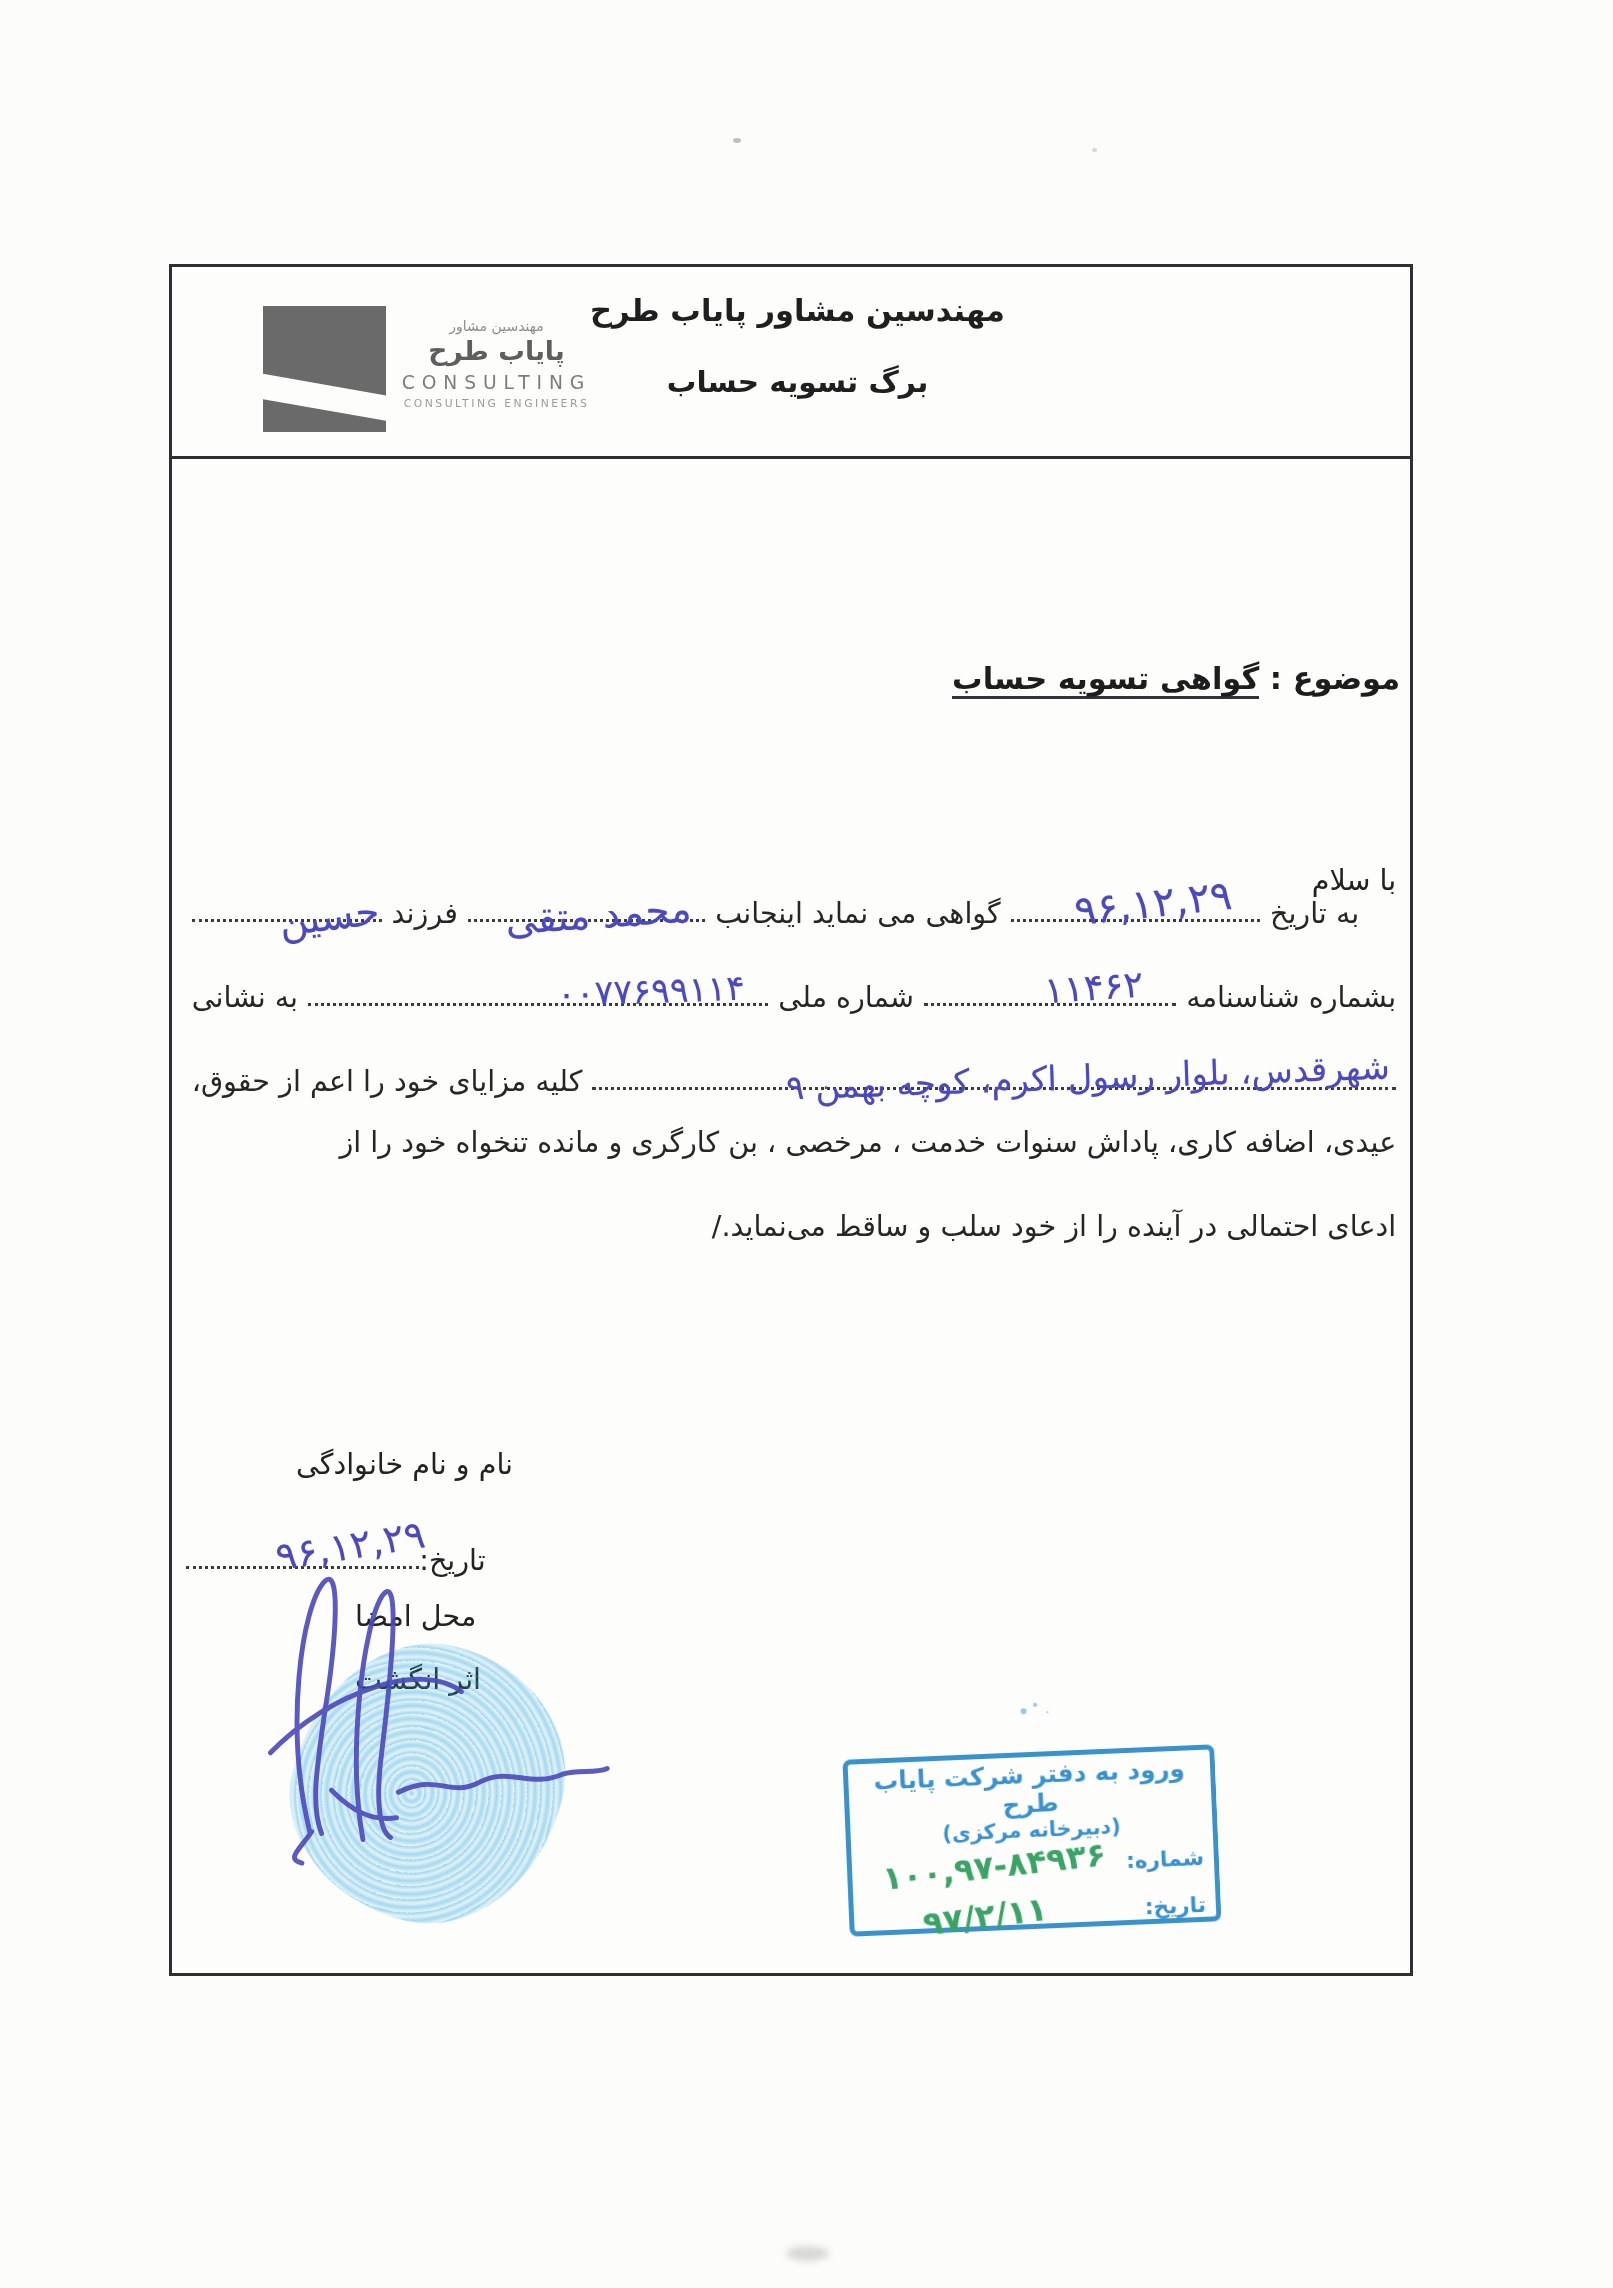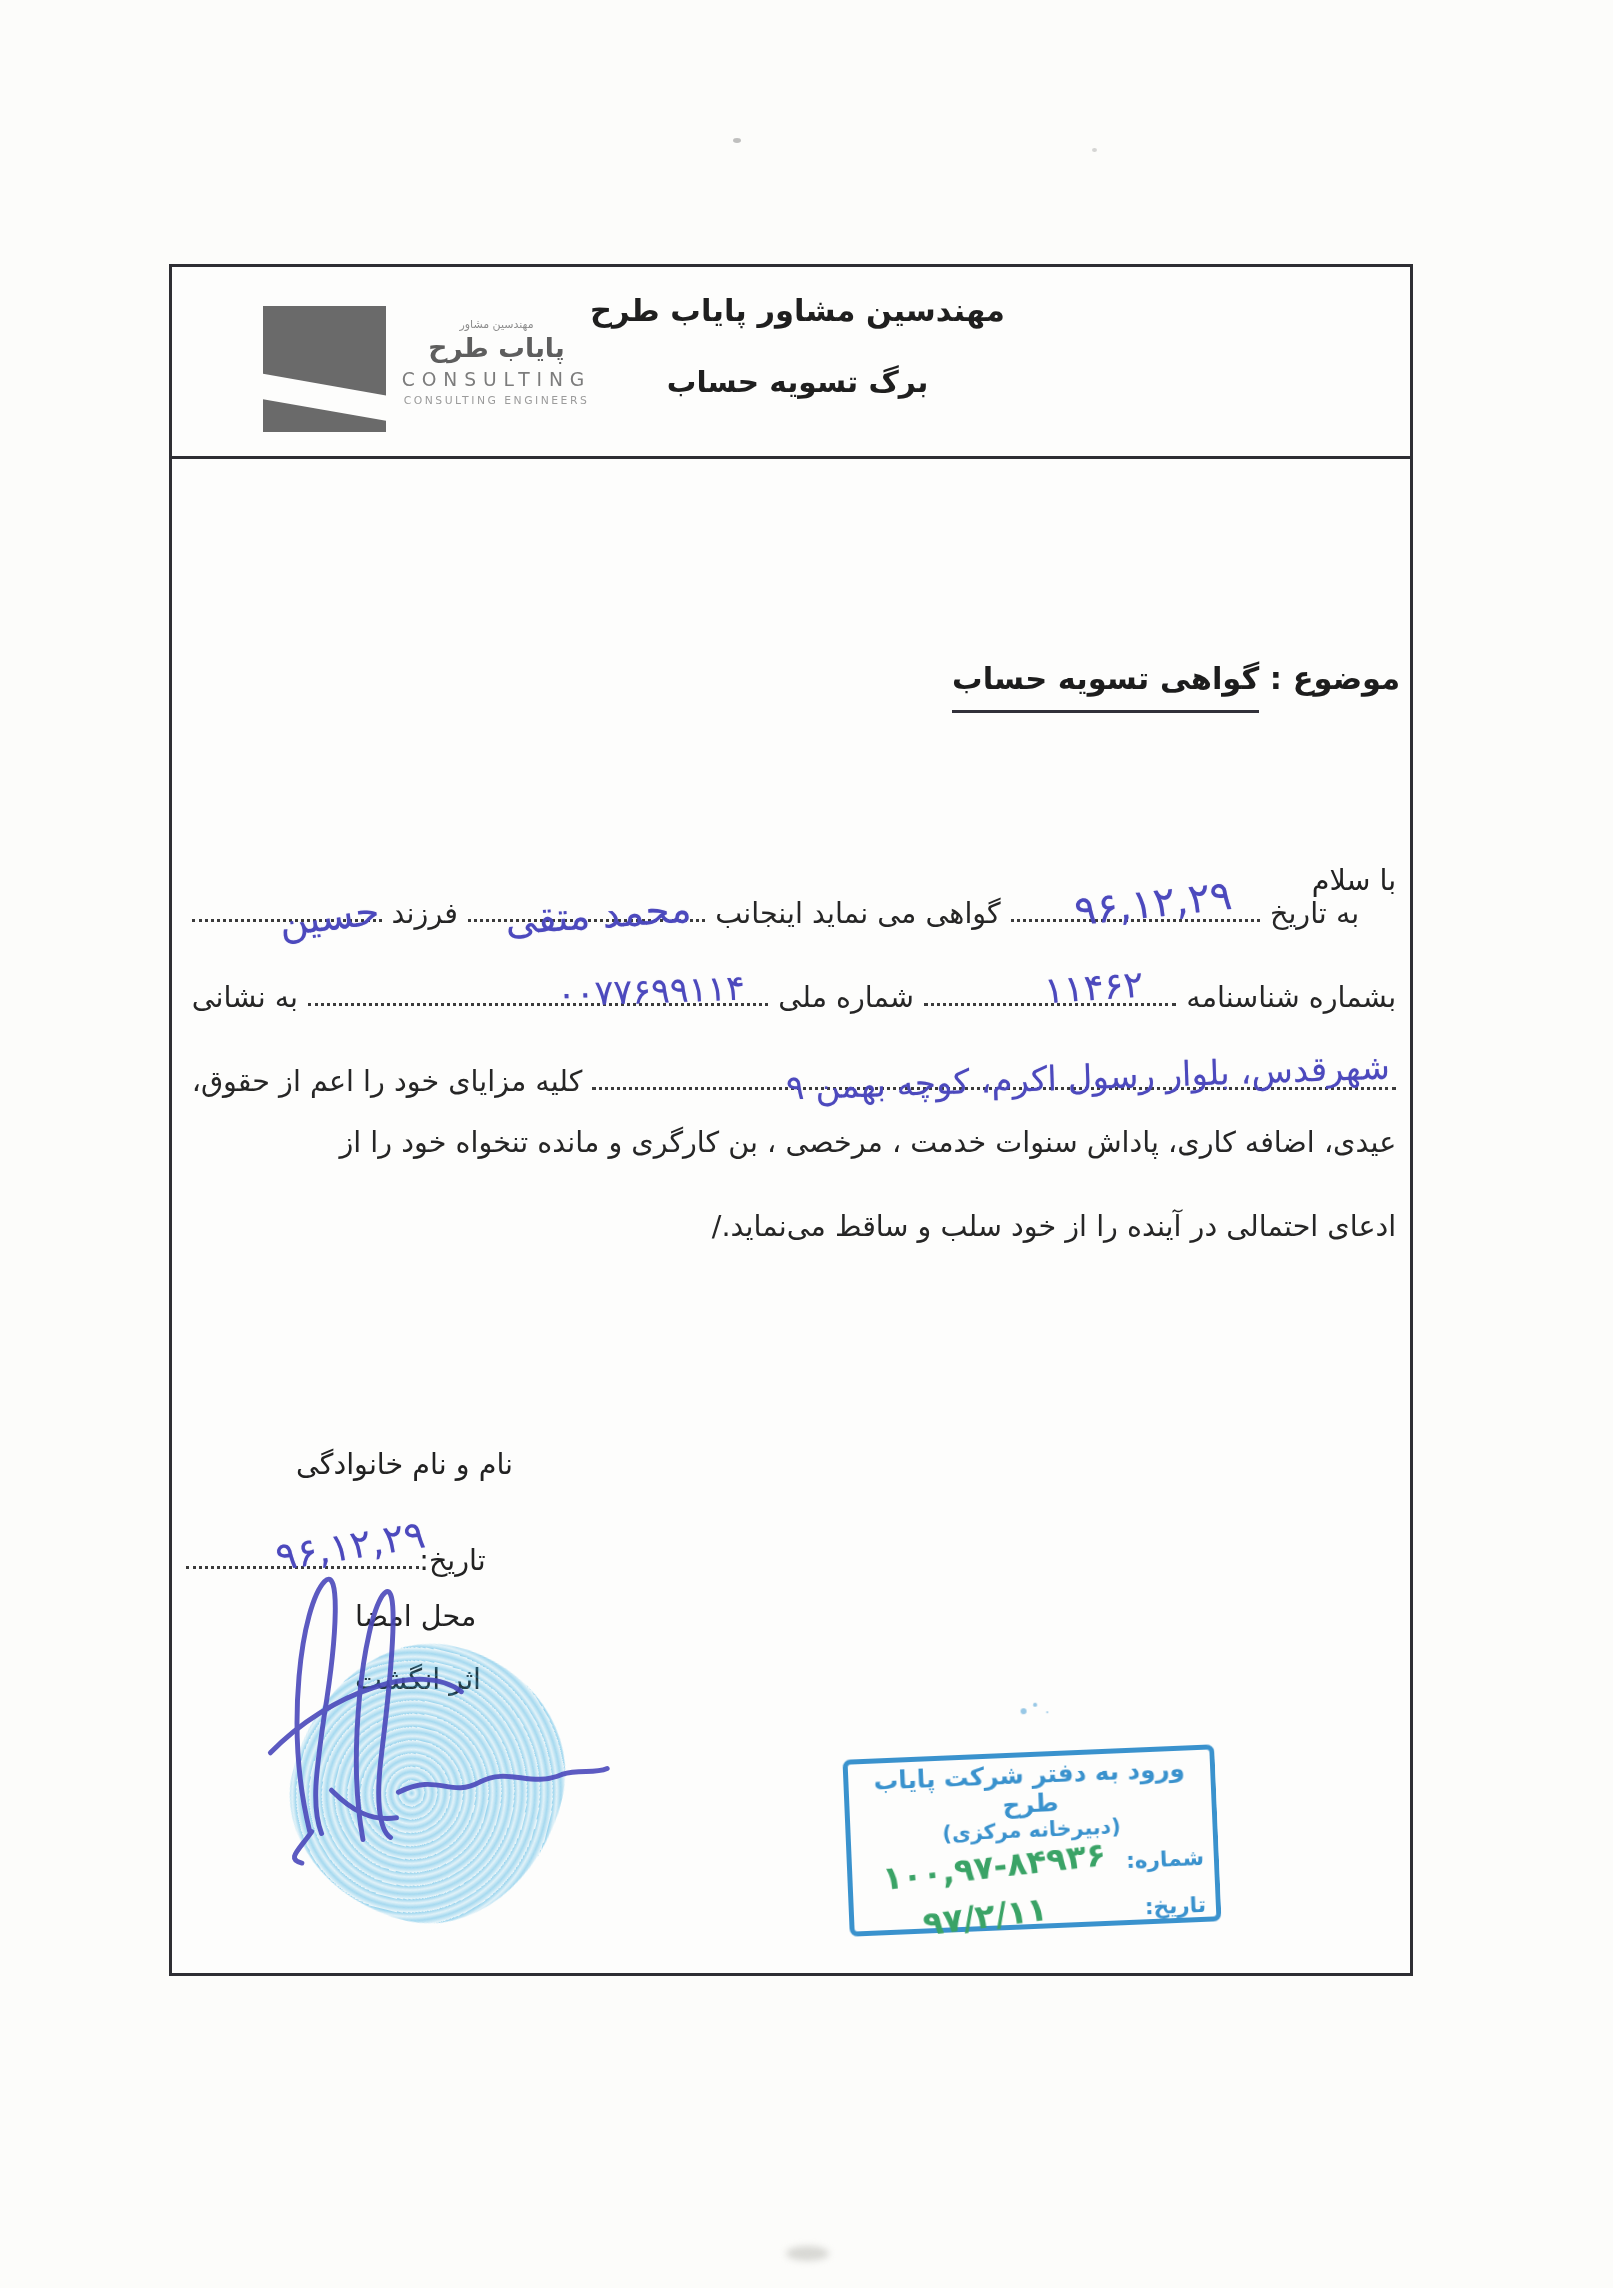--- a/index.html
+++ b/index.html
@@ -29,38 +29,38 @@
     background:#6a6a6a; overflow:hidden;
   }
   .logo-stripe {
     position:absolute; left:-13.8px; top:79px; width:153px; height:24.6px;
     background:#fdfdfc; transform:rotate(10deg);
   }
   .brand {
     position:absolute; left:217px; top:51px; width:215px;
     text-align:center; direction:rtl;
   }
-  .brand-fa-small { font-size:11px; color:#8d8d8d; letter-spacing:1px; }
+  .brand-fa-small { font-size:14px; color:#8d8d8d; letter-spacing:1px; }
   .brand-fa { font-size:26.6px; font-weight:bold; color:#5e5e5e; line-height:33px; }
   .brand-en { direction:ltr; font-size:18.7px; letter-spacing:6.9px; color:#7c7c7c; margin-top:4.9px; }
   .brand-en-sub { direction:ltr; font-size:10.8px; letter-spacing:2.5px; color:#9b9b9b; margin-top:3.9px; }
 
   .header-titles {
     position:absolute; left:325px; top:25.6px; width:601px;
     text-align:center; direction:rtl; color:#1f1f1f;
   }
   .ht1 { font-size:30.5px; font-weight:bold; }
   .ht2 { font-size:29.6px; font-weight:bold; margin-top:37px; }
 
   
   .subject {
     position:absolute; top:394px; right:9.9px;
     direction:rtl; font-size:30.5px; font-weight:bold; color:#1d1d1d;
   }
-  .subject-value { border-bottom:3px solid #32313a; padding-bottom:14px; }
+  .subject-value { border-bottom:3px solid #32313a; padding-bottom:0; }
   .salutation {
     position:absolute; top:556px; right:13.8px;
     direction:rtl; font-size:28.6px; color:#222;margin-top:40px;
   }
 
   
   .body-text {
     position:absolute; top:581px; left:19.7px; right:13.8px;
     direction:rtl; font-size:28.6px; color:#262626;
   }

